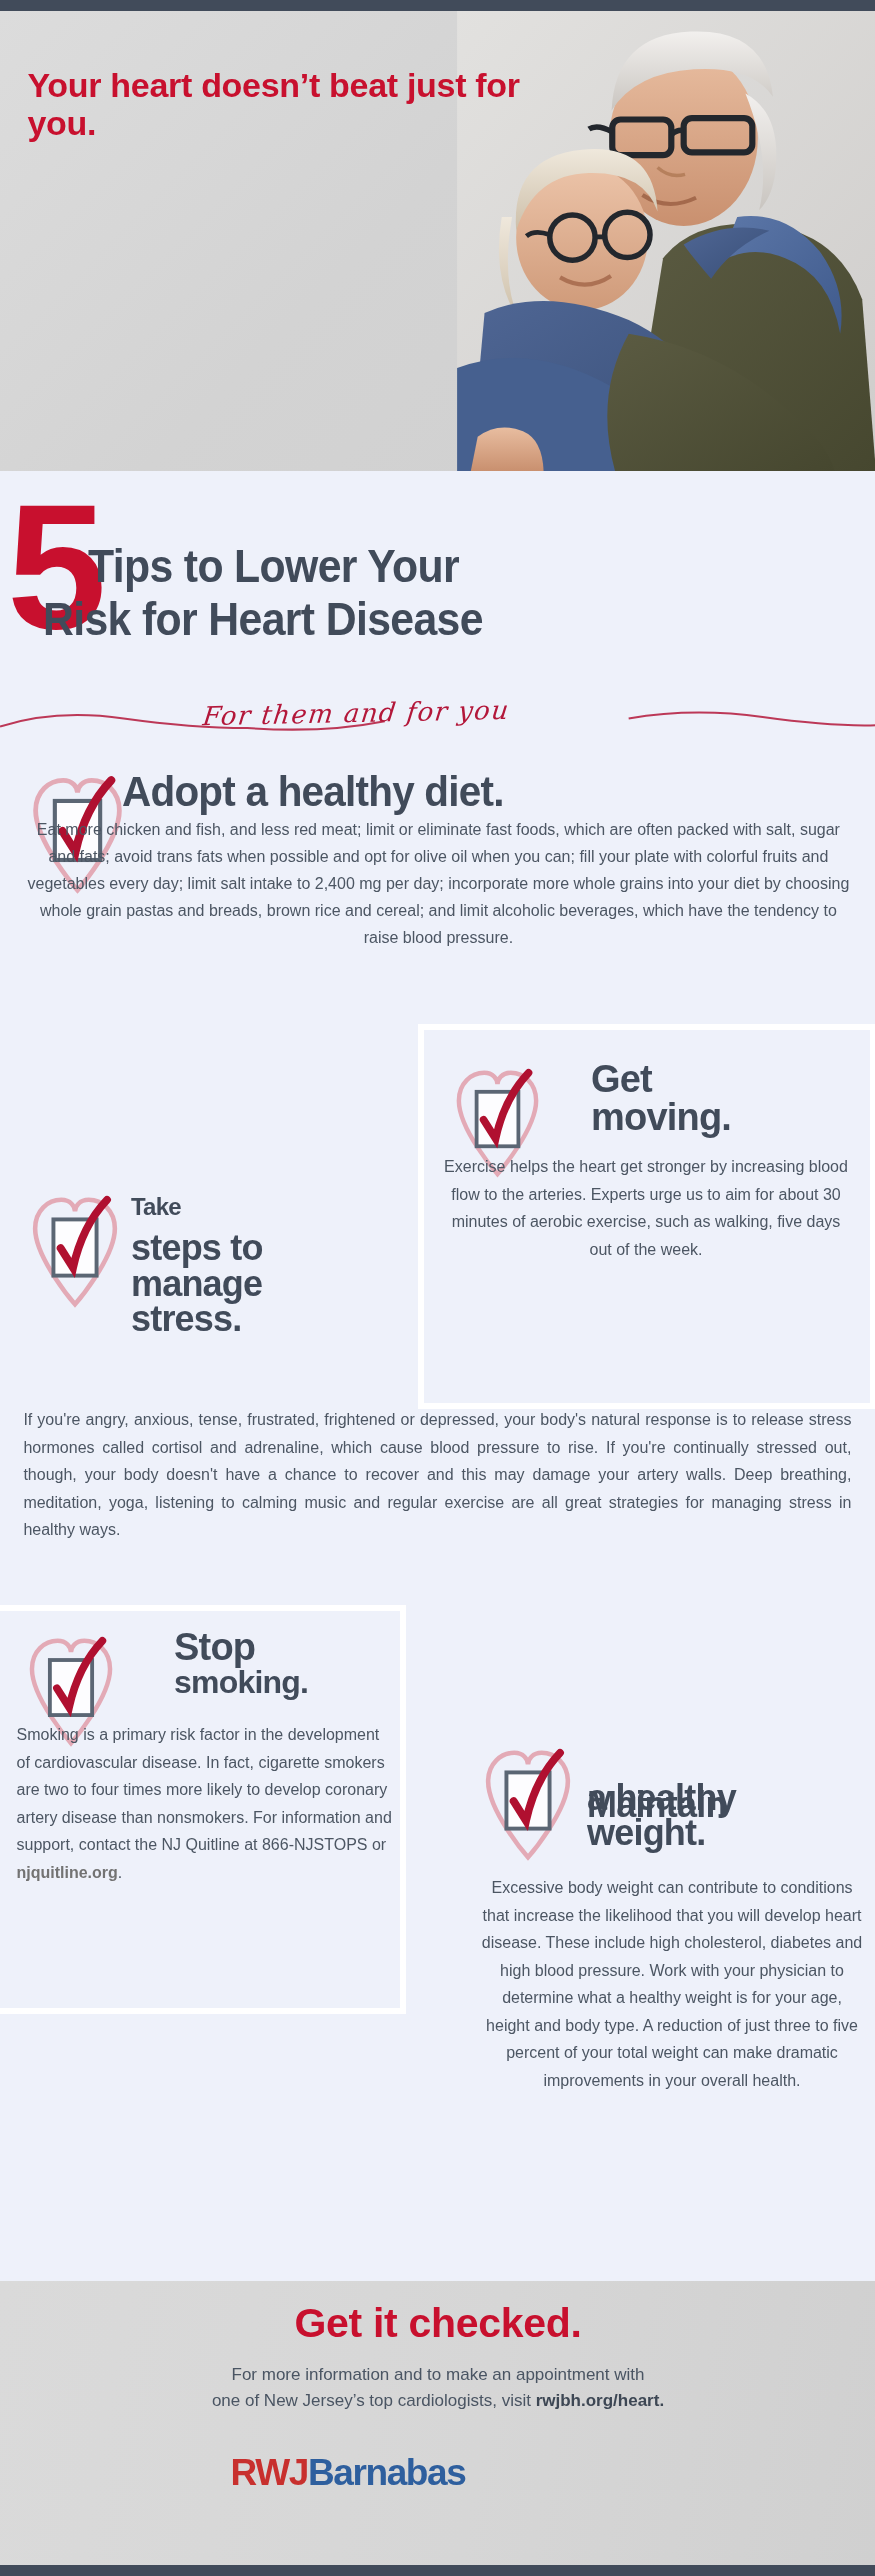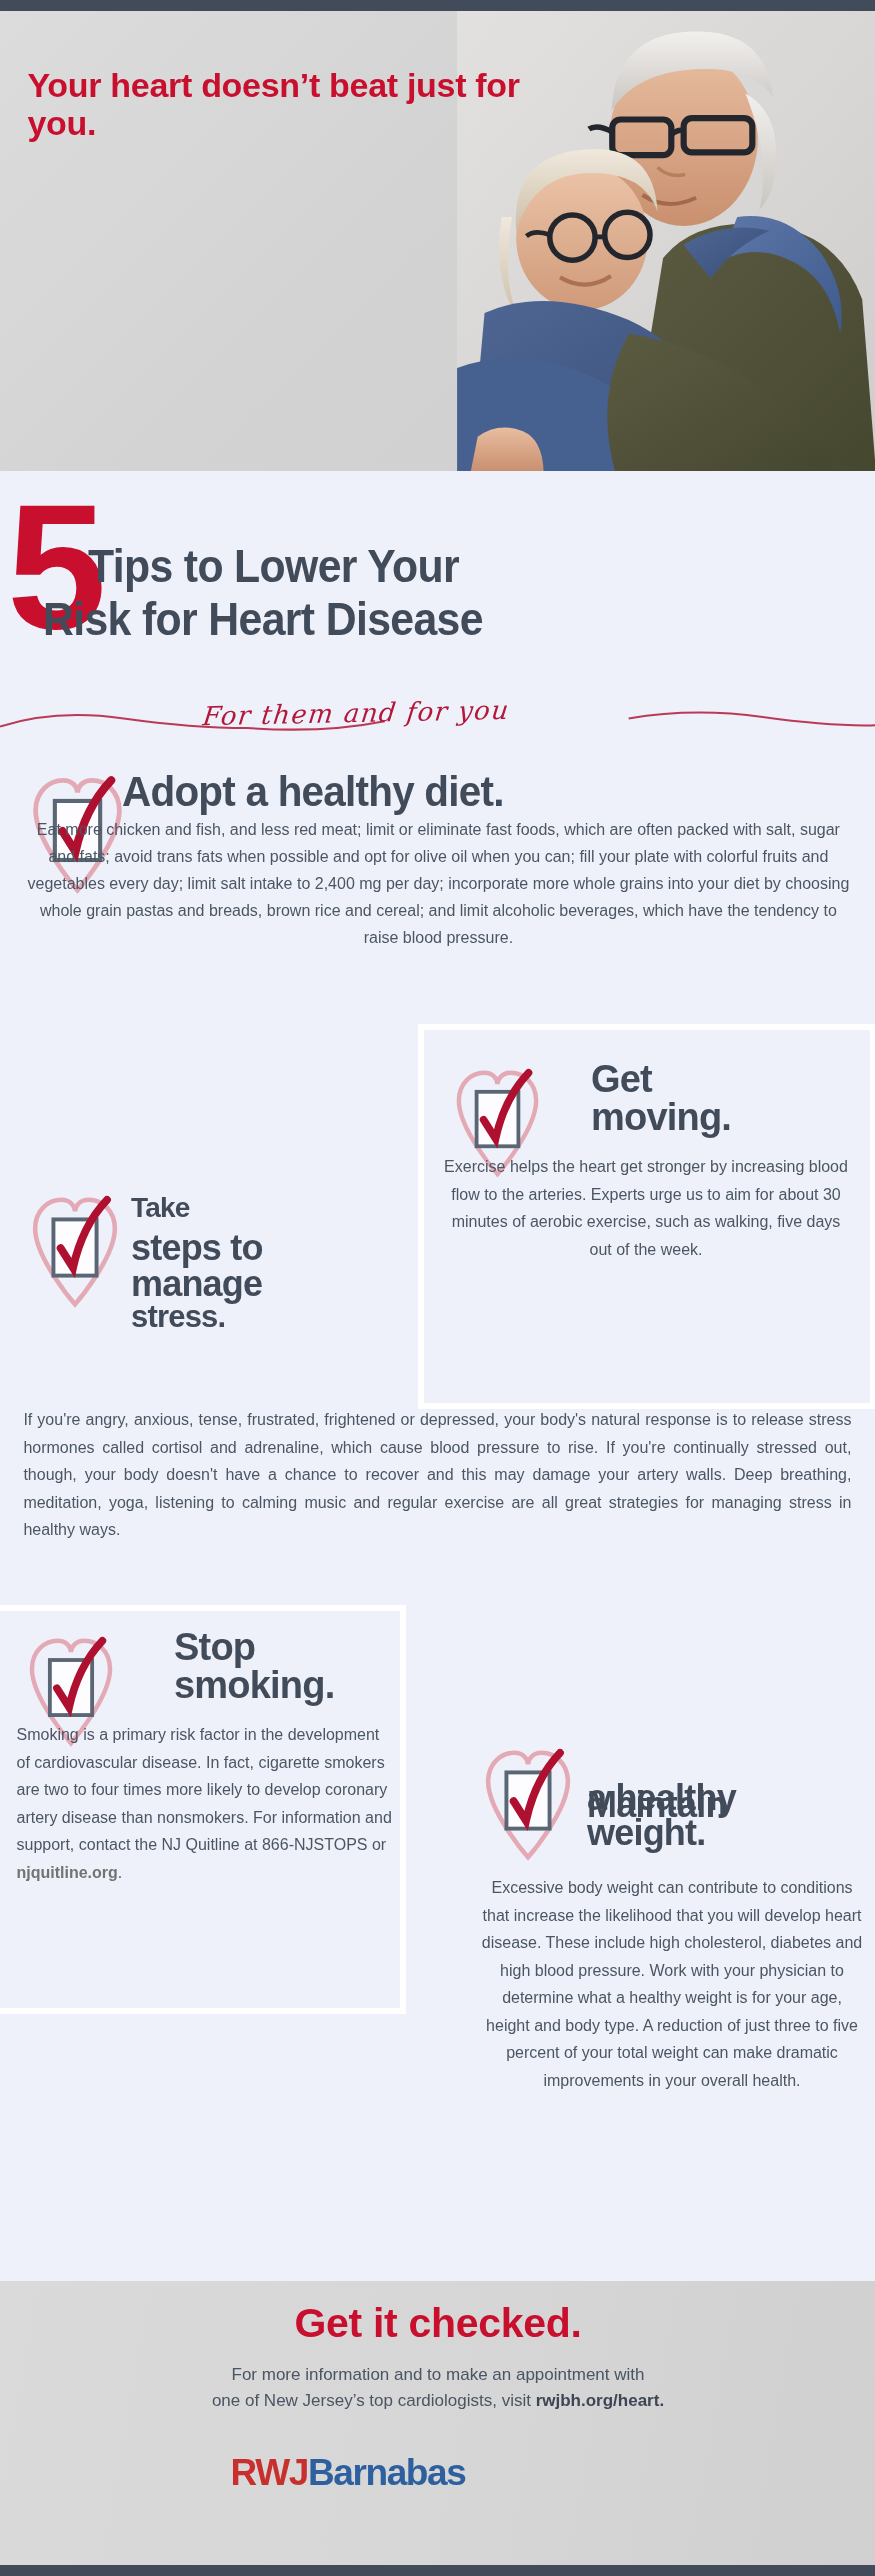--- a/index.html
+++ b/index.html
@@ -257,36 +257,36 @@
 <div class="tip-body ta-c" style="left:440px; top:1153px; width:412px; font-size:16px; line-height:1.72;">Exercise helps the heart get stronger by increasing blood flow to the arteries. Experts urge us to aim for about 30 minutes of aerobic exercise, such as walking, five days out of the week.</div>
 
 <div class="panel plain" style="left:0px; top:1167px; width:407px; height:295px; background:#eef1fa;"></div>
 <div class="tipicon" style="left:26px; top:1188px; width:98px; height:121px;">
   <svg viewBox="0 0 150 185" xmlns="http://www.w3.org/2000/svg">
     <path d="M75 178 C75 178 14 108 14 62 C14 34 34 18 54 18 C68 18 75 28 75 36 C75 28 82 18 96 18 C116 18 136 34 136 62 C136 108 75 178 75 178 Z" fill="none" stroke="#e3aab6" stroke-width="7"></path>
     <rect x="42" y="48" width="66" height="86" fill="#fdfdff" stroke="#5b6674" stroke-width="6"></rect>
     <path d="M53 92 L72 122 Q86 58 124 18" stroke="#b01030" stroke-width="12" fill="none" stroke-linecap="round"></path>
   </svg>
 </div>
-<div class="tip-head" style="left:131px; top:1195px; font-size:28px;">Take</div>
+<div class="tip-head" style="left:131px; top:1195px; font-size:24px;">Take</div>
 <div class="tip-head" style="left:131px; top:1231px; font-size:36px;">steps to</div>
 <div class="tip-head" style="left:131px; top:1267px; font-size:36px;">manage</div>
-<div class="tip-head" style="left:131px; top:1302px; font-size:31px;">stress.</div>
+<div class="tip-head" style="left:131px; top:1302px; font-size:36px;">stress.</div>
 <div class="tip-body ta-j" style="left:23.4px; top:1406px; width:828px; font-size:16px; line-height:1.72;">If you're angry, anxious, tense, frustrated, frightened or depressed, your body's natural response is to release stress hormones called cortisol and adrenaline, which cause blood pressure to rise. If you're continually stressed out, though, your body doesn't have a chance to recover and this may damage your artery walls. Deep breathing, meditation, yoga, listening to calming music and regular exercise are all great strategies for managing stress in healthy ways.</div>
 
 <div class="panel" style="left:-6.2px; top:1605px; width:412px; height:409px;"></div>
 <div class="tipicon" style="left:23.4px; top:1629px; width:96px; height:119px;">
   <svg viewBox="0 0 150 185" xmlns="http://www.w3.org/2000/svg">
     <path d="M75 178 C75 178 14 108 14 62 C14 34 34 18 54 18 C68 18 75 28 75 36 C75 28 82 18 96 18 C116 18 136 34 136 62 C136 108 75 178 75 178 Z" fill="none" stroke="#e3aab6" stroke-width="7"></path>
     <rect x="42" y="48" width="66" height="86" fill="#fdfdff" stroke="#5b6674" stroke-width="6"></rect>
     <path d="M53 92 L72 122 Q86 58 124 18" stroke="#b01030" stroke-width="12" fill="none" stroke-linecap="round"></path>
   </svg>
 </div>
 <div class="tip-head" style="left:174px; top:1629px; font-size:38px;">Stop</div>
-<div class="tip-head" style="left:174px; top:1667px; font-size:38px;">smoking.</div>
+<div class="tip-head" style="left:174px; top:1667px; font-size:32px;">smoking.</div>
 <div class="tip-body ta-l" style="left:16.5px; top:1721px; width:379px; font-size:16px; line-height:1.72;">
   <span>Smoking is a primary risk factor in the development of cardiovascular disease. In fact, cigarette smokers are two to four times more likely to develop coronary artery disease than nonsmokers. For information and support, contact the NJ Quitline at 866-NJSTOPS or </span><b>njquitline.org</b><span>.</span>
 </div>
 
 <div class="panel plain" style="left:427px; top:1721px; width:449px; height:287px; background:#eef1fa;"></div>
 <div class="tipicon" style="left:479px; top:1741px; width:98px; height:121px;">
   <svg viewBox="0 0 150 185" xmlns="http://www.w3.org/2000/svg">
     <path d="M75 178 C75 178 14 108 14 62 C14 34 34 18 54 18 C68 18 75 28 75 36 C75 28 82 18 96 18 C116 18 136 34 136 62 C136 108 75 178 75 178 Z" fill="none" stroke="#e3aab6" stroke-width="7"></path>
     <rect x="42" y="48" width="66" height="86" fill="#fdfdff" stroke="#5b6674" stroke-width="6"></rect>
     <path d="M53 92 L72 122 Q86 58 124 18" stroke="#b01030" stroke-width="12" fill="none" stroke-linecap="round"></path>

